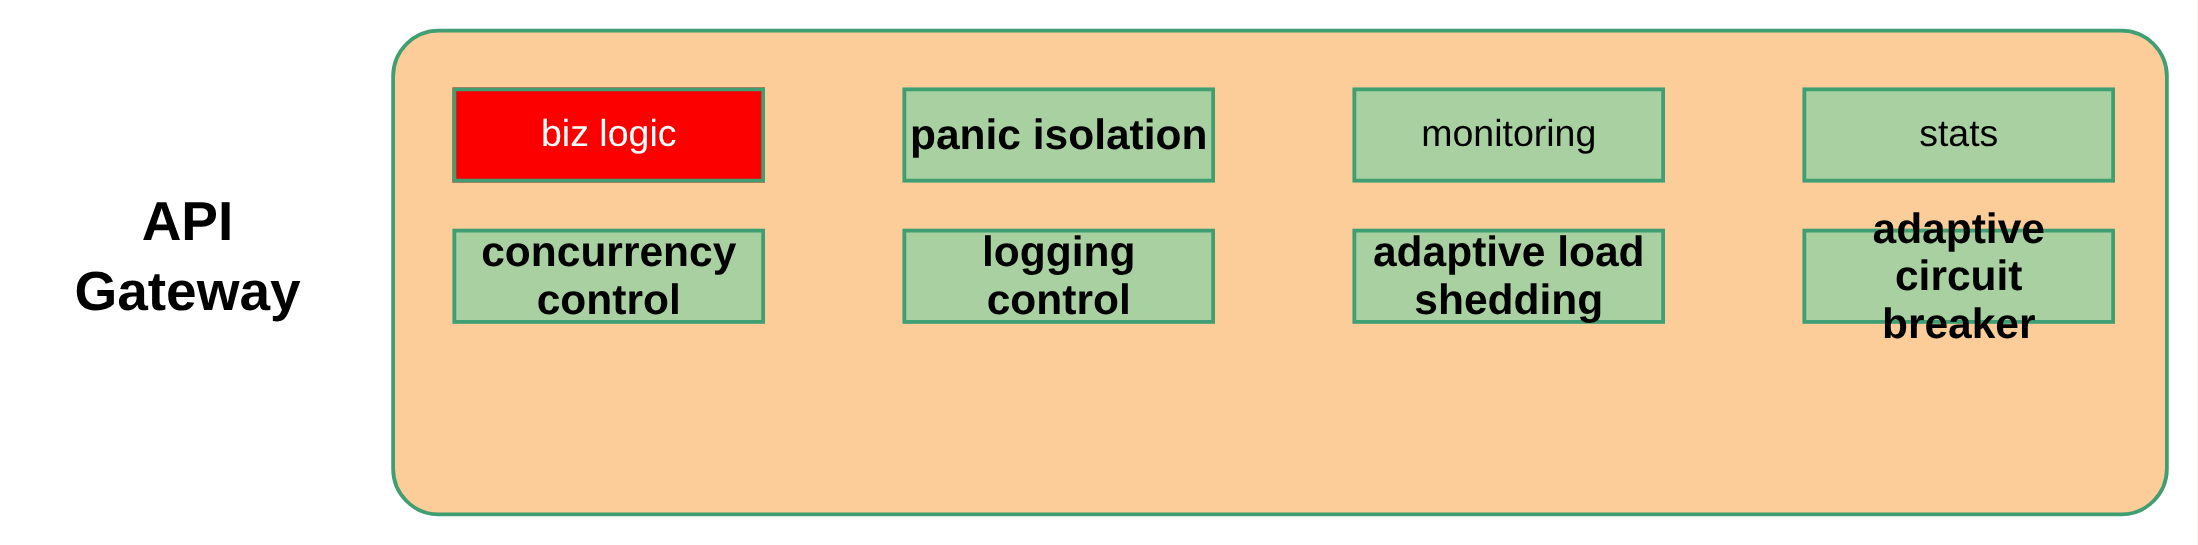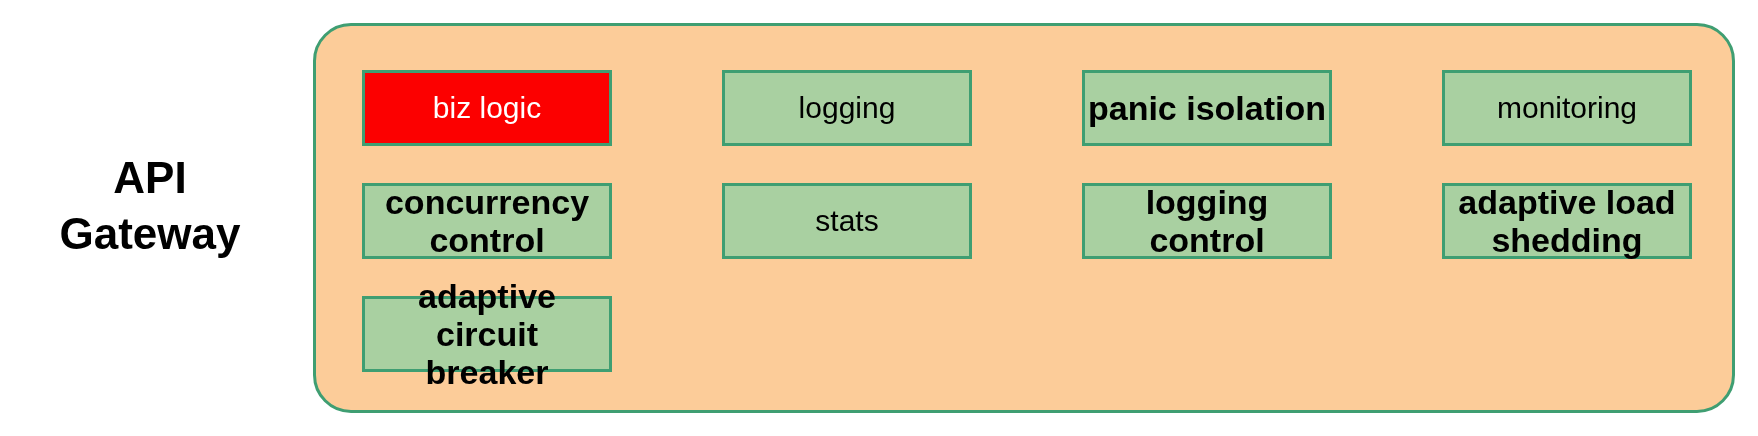--- a/index.html
+++ b/index.html
@@ -95,36 +95,33 @@
 
   <div class="gateway-label">API
 Gateway</div>
 
   <div class="gateway-panel">
     <div class="grid">
 
       <div class="cell highlight">
         <span>biz logic</span>
       </div>
-      <div class="cell">
-        <span>logging</span>
-      </div>
 
       <div class="cell size-sm">
         <span>panic isolation</span>
       </div>
       <div class="cell">
         <span>monitoring</span>
       </div>
+      <div class="cell">
+        <span>stats</span>
+      </div>
       <div class="cell size-sm">
         <span>concurrency
 control</span>
-      </div>
-      <div class="cell">
-        <span>stats</span>
       </div>
 
       <div class="cell size-sm">
         <span>logging control</span>
       </div>
       <div class="cell size-sm">
         <span>adaptive load
 shedding</span>
       </div>
       <div class="cell size-sm">

